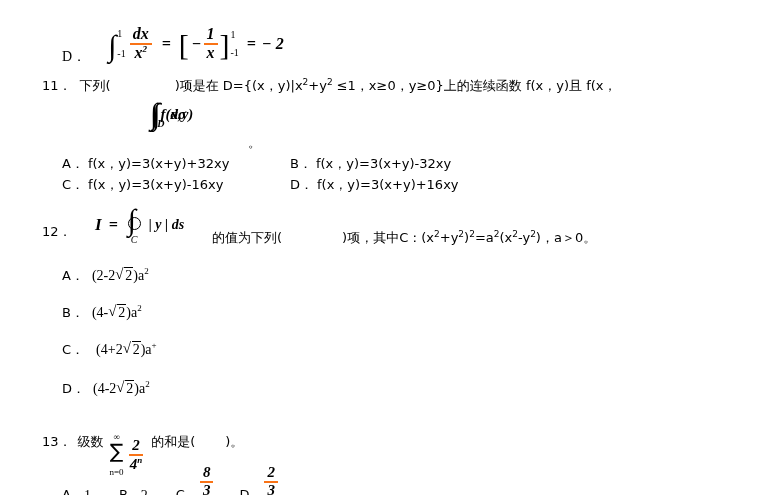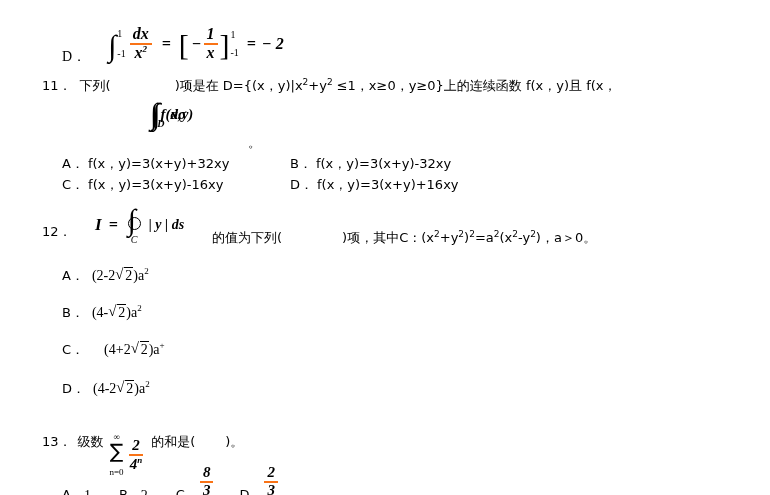--- a/index.html
+++ b/index.html
@@ -273,21 +273,21 @@
     <span class="txt" style="margin-left:4px;"><span>(2-2</span><span class="rad"><span class="radbody">2</span></span><span>)a</span><sup>2</sup></span>
   </div>
 
   <div class="abs" style="left:62px; top:303px;">
     <span class="cn">B．</span>
     <span class="txt" style="margin-left:4px;"><span>(4-</span><span class="rad"><span class="radbody">2</span></span><span>)a</span><sup>2</sup></span>
   </div>
 
   <div class="abs" style="left:62px; top:340px;">
     <span class="cn">C．</span>
-    <span class="txt" style="margin-left:16px;"><span>(4+2</span><span class="rad"><span class="radbody">2</span></span><span>)a</span><sup>+</sup></span>
+    <span class="txt" style="margin-left:8px;"><span>(4+2</span><span class="rad"><span class="radbody">2</span></span><span>)a</span><sup>+</sup></span>
   </div>
 
   <div class="abs" style="left:62px; top:379px;">
     <span class="cn">D．</span>
     <span class="txt" style="margin-left:4px;"><span>(4-2</span><span class="rad"><span class="radbody">2</span></span><span>)a</span><sup>2</sup></span>
   </div>
 
   <div class="abs" style="left:42px; top:432px;">
     <span class="cn">13．</span>
     <span class="cn" style="margin-left:2px;">级数</span>

